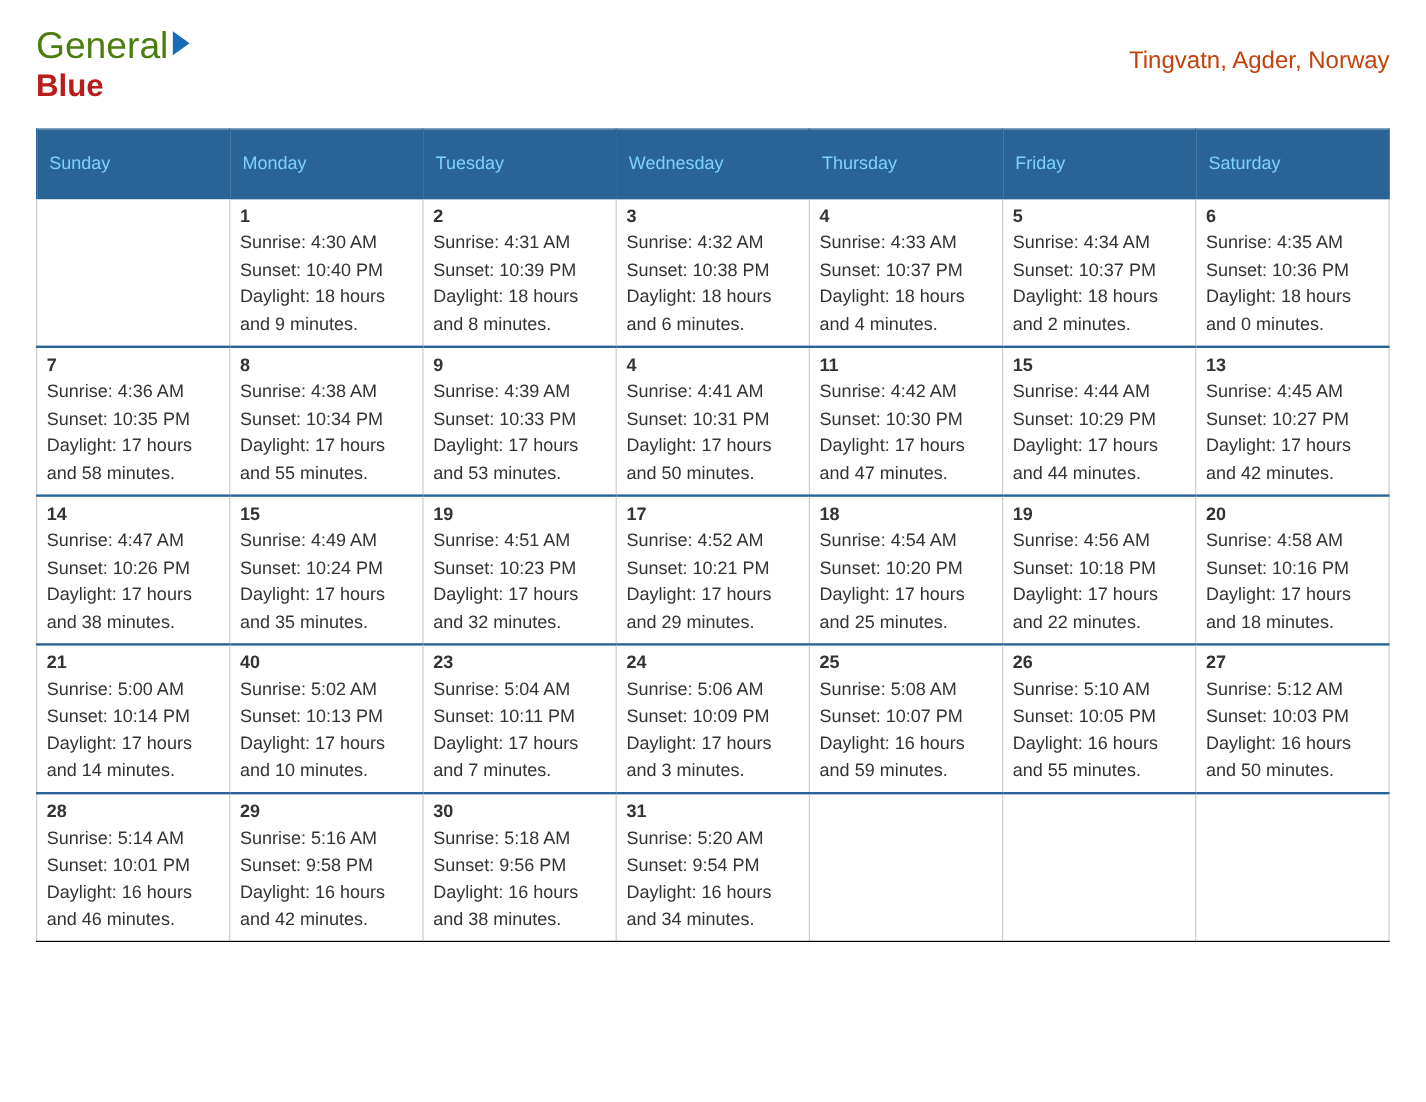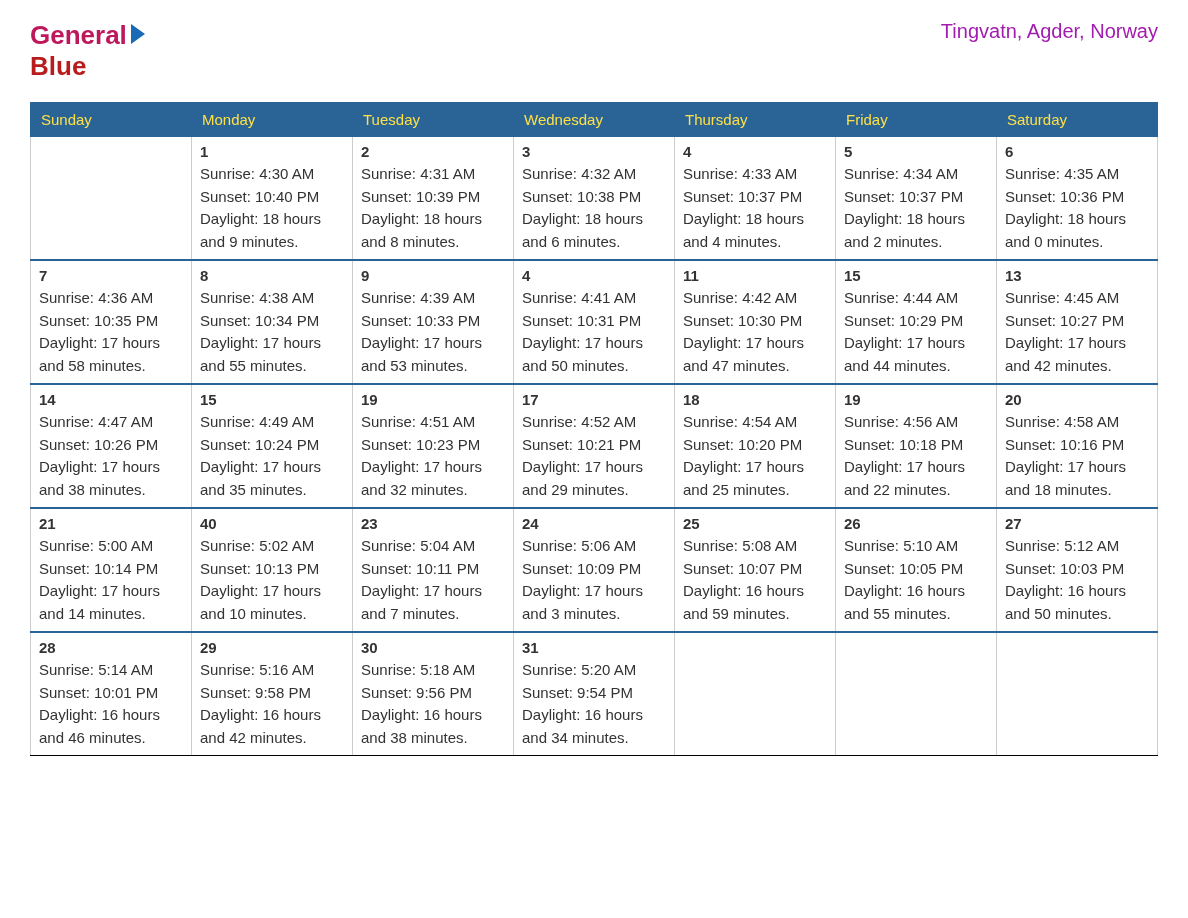--- a/index.html
+++ b/index.html
@@ -20,23 +20,23 @@
     .logo {
       display: flex;
       flex-direction: column;
       align-items: flex-start;
     }
     .logo-text {
       display: flex;
       align-items: center;
     }
     .logo-general {
-      font-size: 26px;
-      font-weight: bold;
-      color: #be185d;
+      font-size: 31px;
+      font-weight: normal;
+      color: #4d7c0f;
     }
     .logo-arrow {
       width: 0;
       height: 0;
       border-left: 14px solid #1a6bb5;
       border-top: 10px solid transparent;
       border-bottom: 10px solid transparent;
       margin-left: 4px;
       margin-top: -4px;
     }
@@ -49,31 +49,31 @@
       text-align: right;
     }
     .month-title {
       font-size: 52px;
       font-weight: normal;
       color: #333;
       line-height: 1.1;
     }
     .location {
       font-size: 20px;
-      color: #a21caf;
-      margin-top: 0;
+      color: #c2410c;
+      margin-top: 20px;
     }
     .calendar {
       width: 100%;
       border-collapse: collapse;
     }
     .calendar th {
       background-color: #2a6496;
-      color: #fde047;
-      padding: 8px 10px;
+      color: #7dd3fc;
+      padding: 20px 10px;
       font-size: 15px;
       font-weight: normal;
       text-align: left;
       border: 1px solid #2a6496;
     }
     .calendar td {
       vertical-align: top;
       padding: 6px 8px;
       font-size: 12px;
       color: #333;

